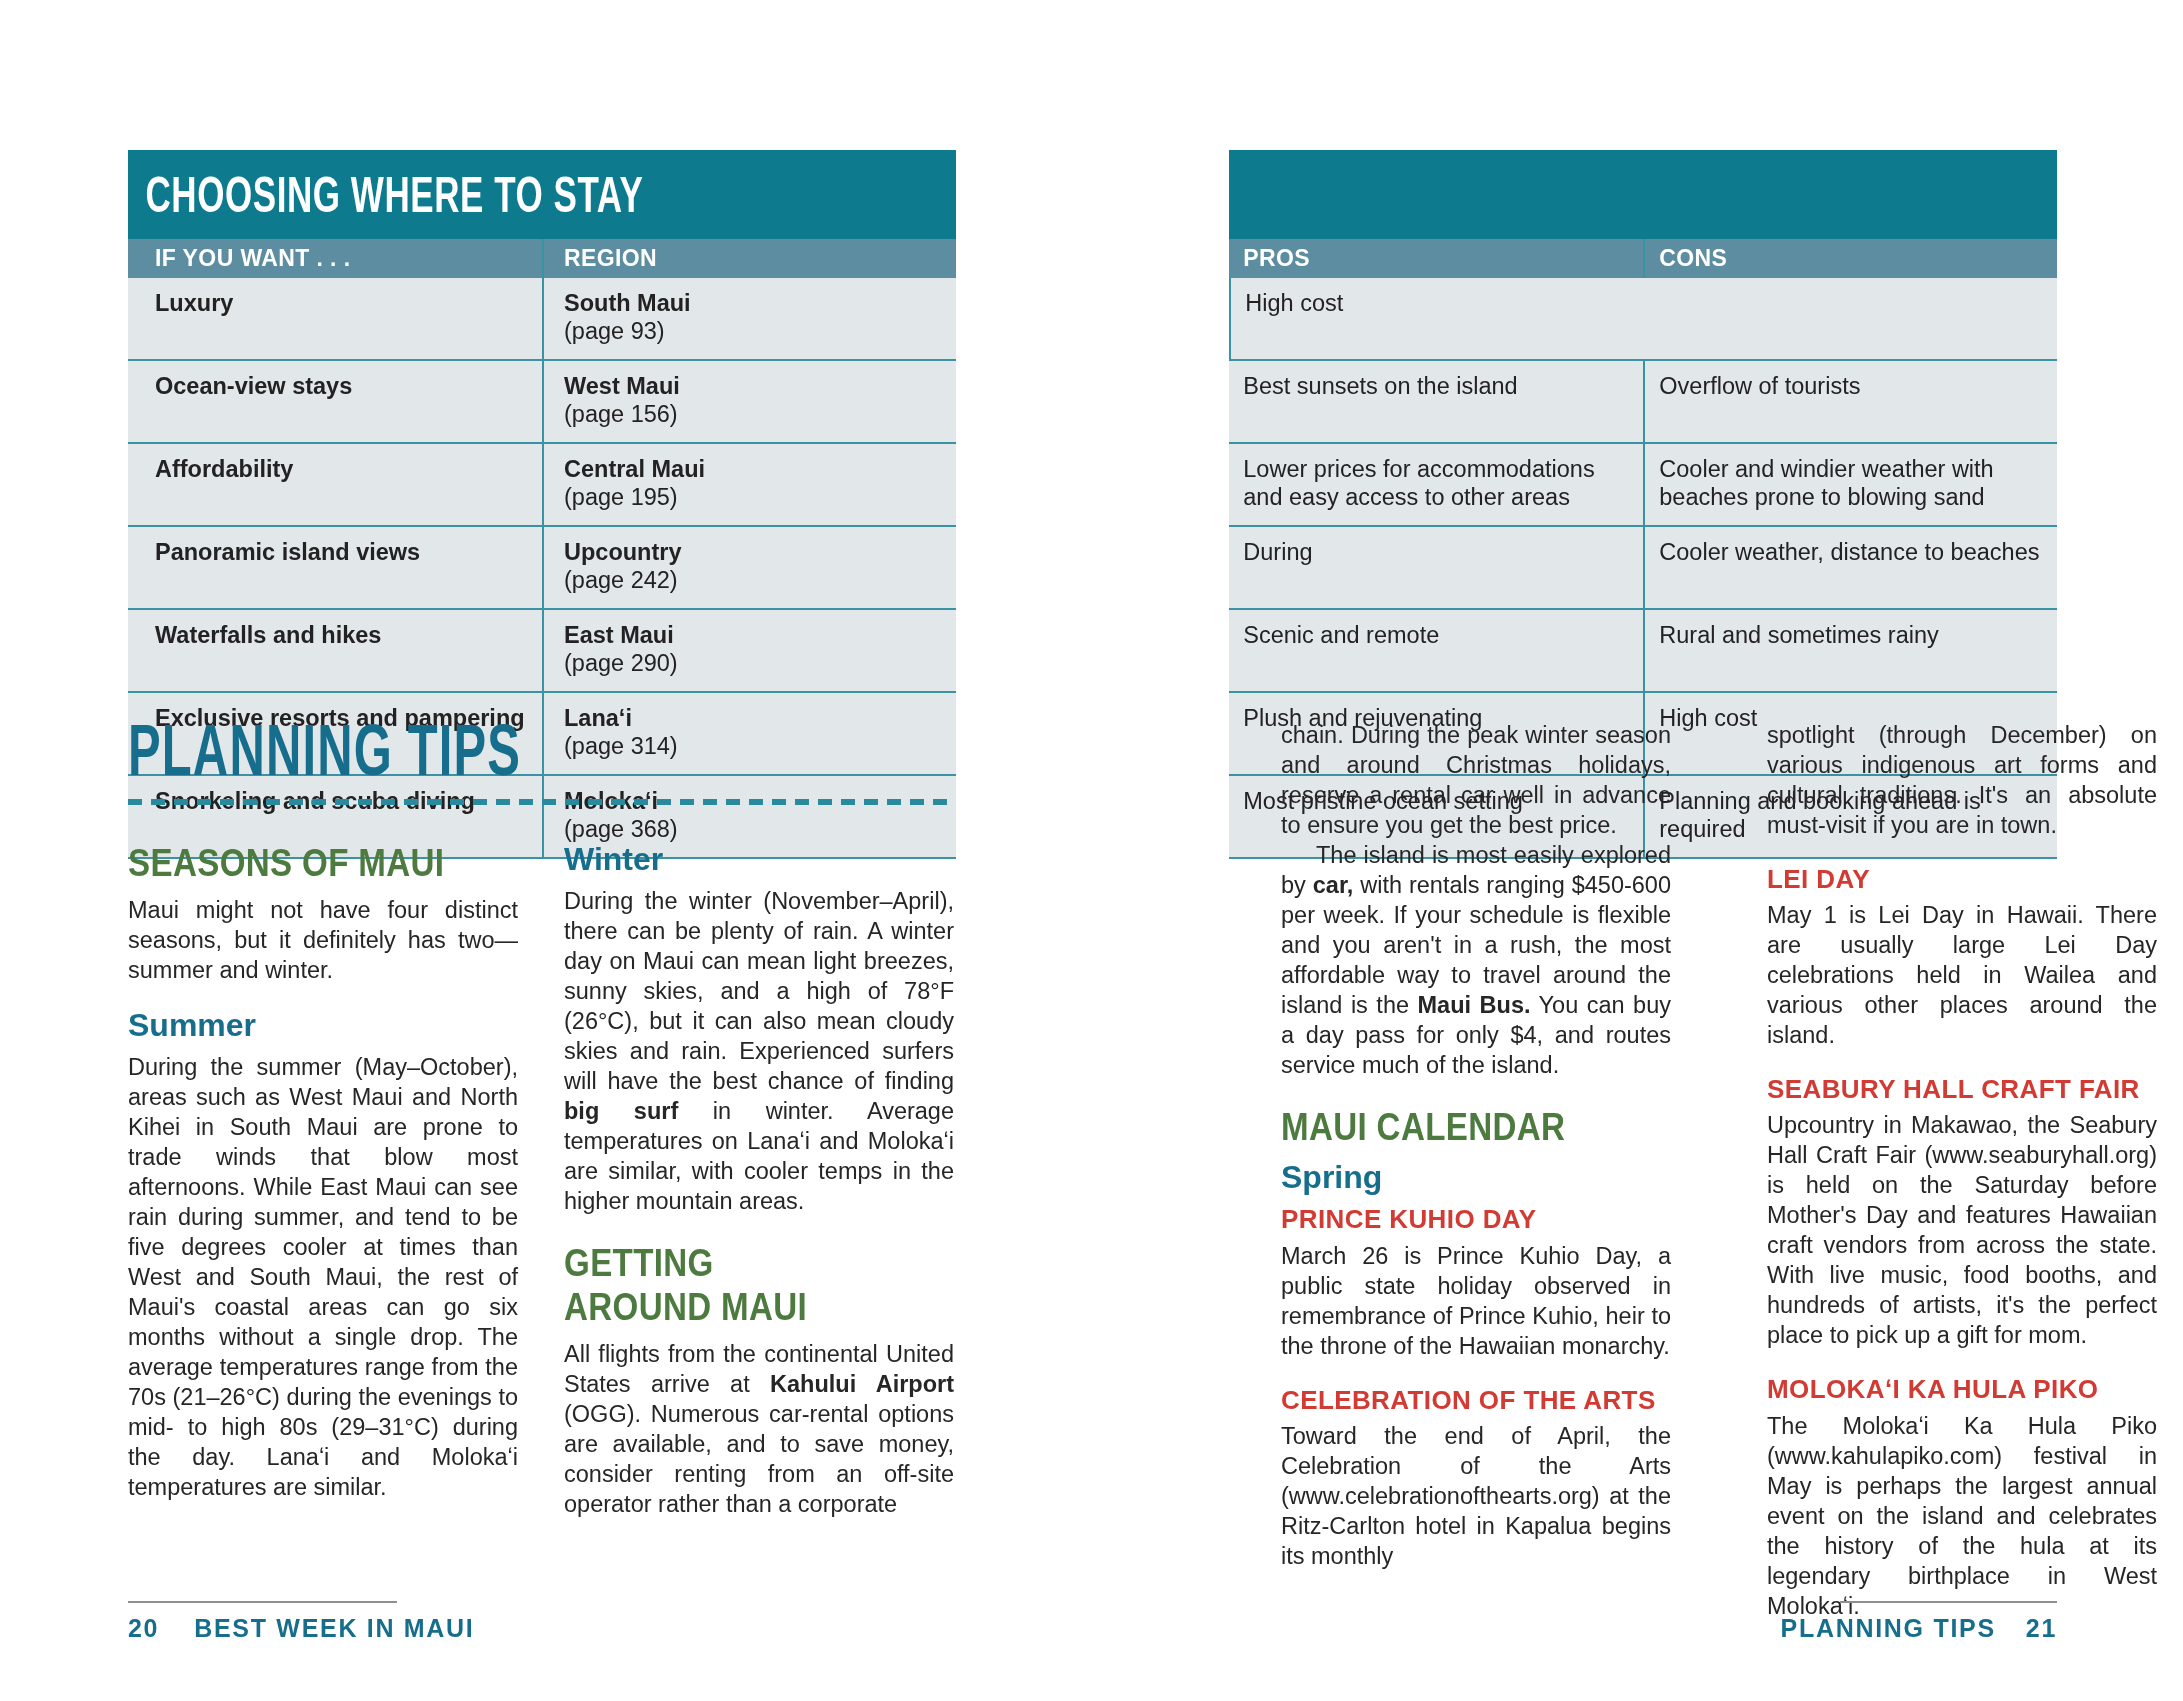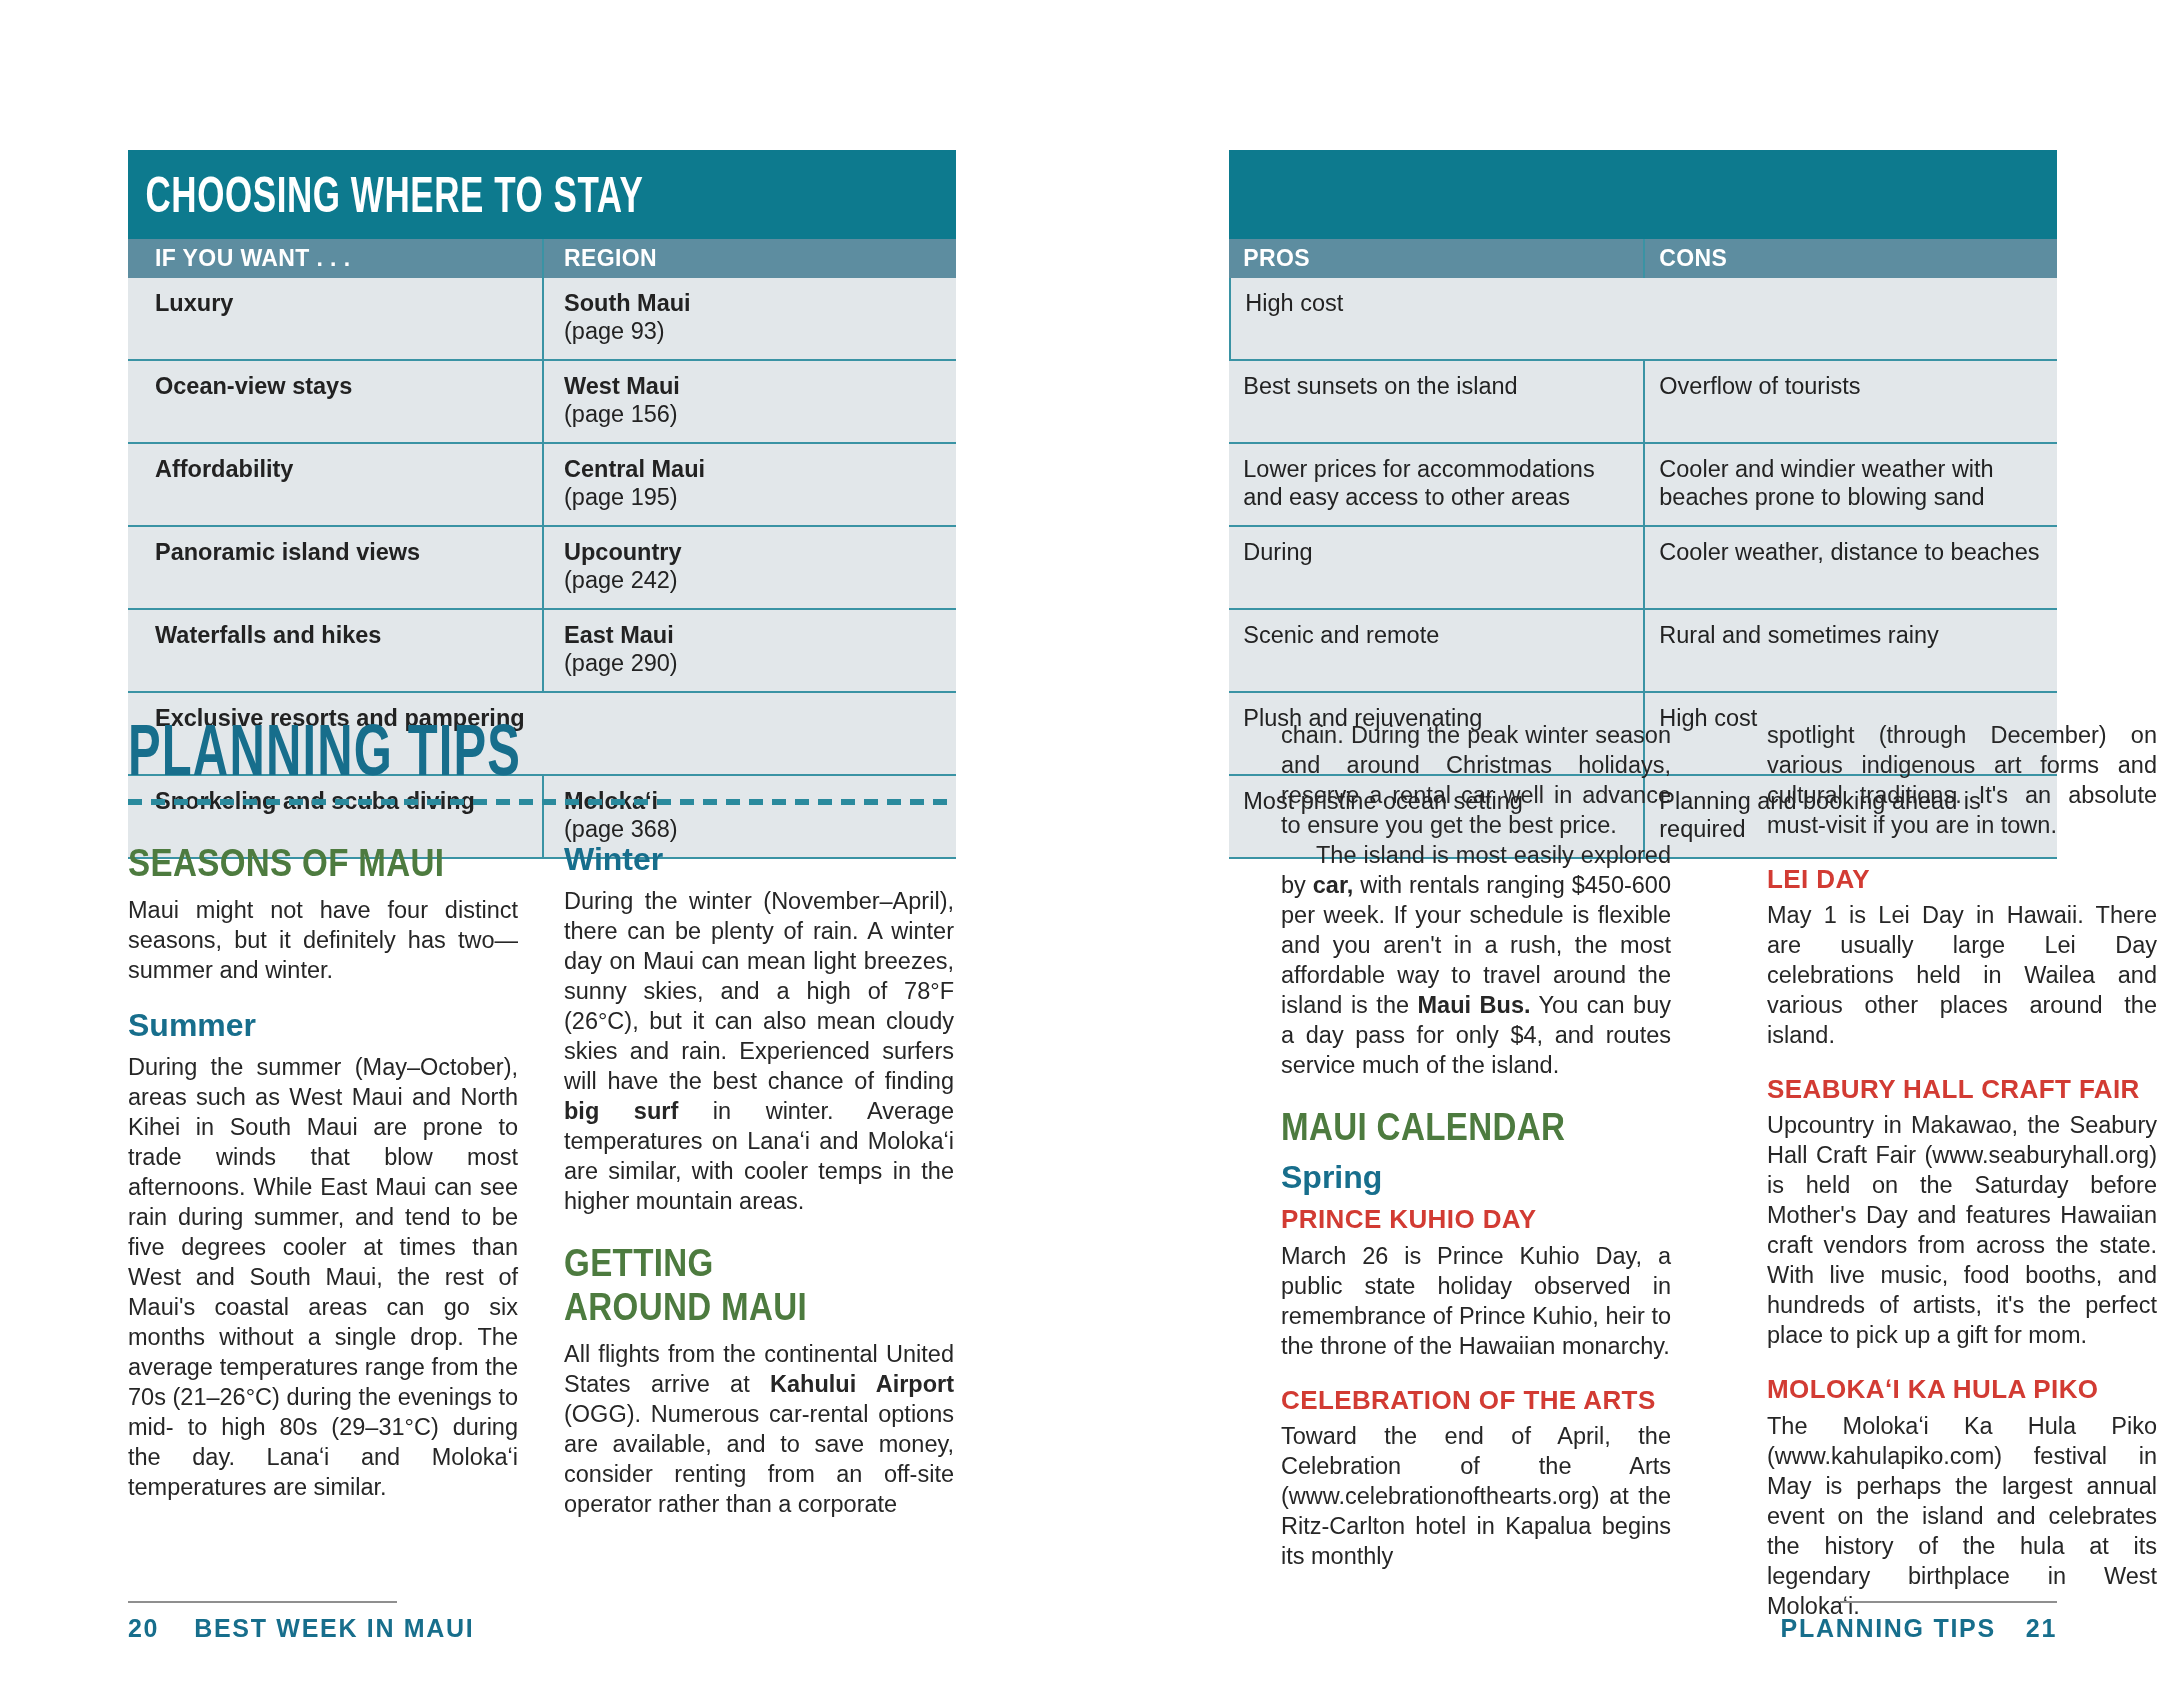--- a/index.html
+++ b/index.html
@@ -108,20 +108,24 @@
         </div>
         <div class="trow">
           <div class="bc cc1">Waterfalls and hikes</div>
           <div class="bc cc2">
             <div>East Maui</div>
             <div class="pg">(page 290)</div>
           </div>
         </div>
         <div class="trow">
           <div class="bc cc1">Exclusive resorts and pampering</div>
+          <div class="bc cc2">
+            <div>Lanaʻi</div>
+            <div class="pg">(page 314)</div>
+          </div>
         </div>
         <div class="trow">
           <div class="bc cc1">Snorkeling and scuba diving</div>
           <div class="bc cc2">
             <div>Molokaʻi</div>
             <div class="pg">(page 368)</div>
           </div>
         </div>
       </div>
   </section>

